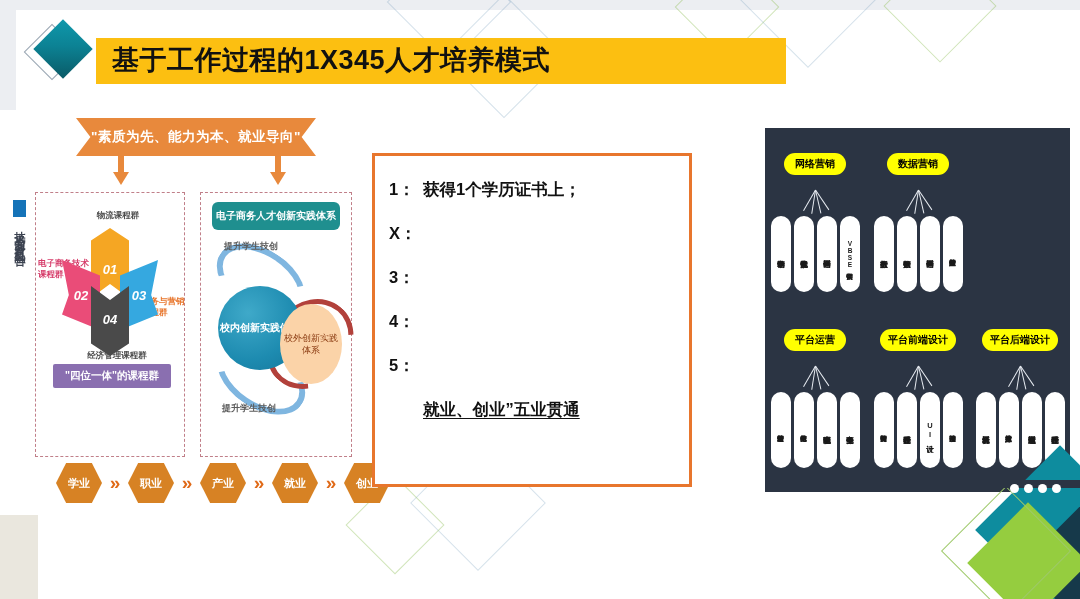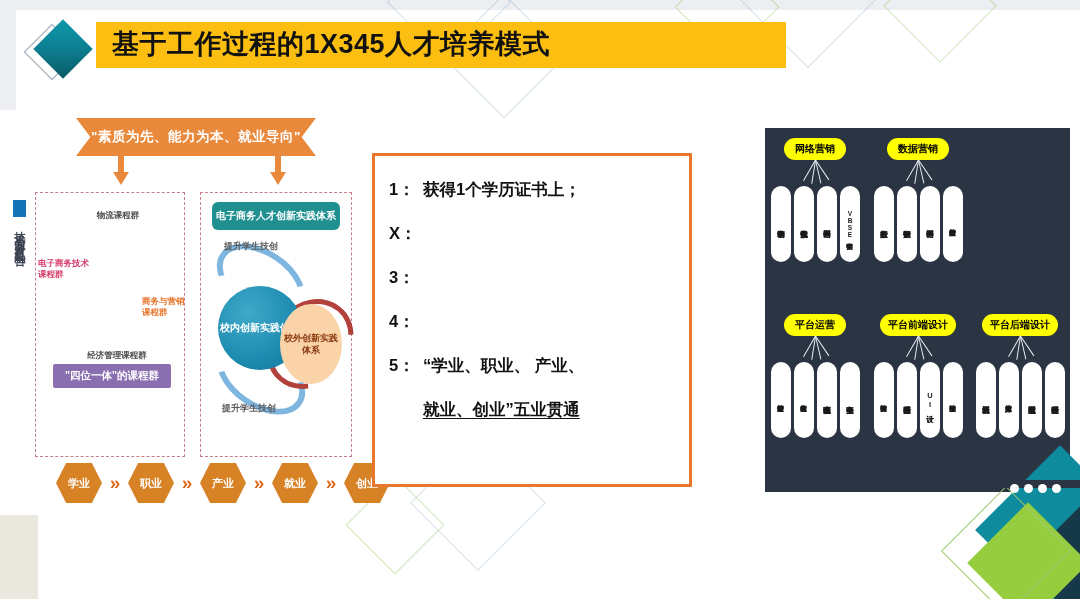--- a/index.html
+++ b/index.html
@@ -18,21 +18,21 @@
   .edge-top { position:absolute; left:0; top:0; width:1080px; height:10px; background:#eceef2; }
   .darkbar { position:absolute; left:950px; top:480px; width:130px; height:8px; background:#2b3443; }
   .dots { position:absolute; left:1010px; top:479px; width:70px; height:10px; }
   .dots i { display:inline-block; width:9px; height:9px; border-radius:50%; background:#fff; margin-right:5px; }
 
   
   .wm { position:absolute; border:1px solid rgba(120,160,190,.30); transform:rotate(45deg); }
   .wm.g { border-color: rgba(150,195,100,.45); }
 
   
-  .hdr { position:absolute; left:30px; top:22px; display:flex; align-items:flex-start; }
+  .hdr { position:absolute; left:30px; top:22px; display:flex; align-items:flex-end; }
   .diamond-wrap { position:relative; width:62px; height:62px; }
   .diamond-outline {
     position:absolute; left:2px; top:10px; width:40px; height:40px;
     border:1.5px solid #9aa7b4; transform:rotate(45deg);
   }
   .diamond-solid {
     position:absolute; left:12px; top:6px; width:42px; height:42px;
     transform:rotate(45deg);
     background:linear-gradient(135deg,#0f98ab 0%,#0c8294 45%,#0a5a66 100%);
   }
@@ -100,21 +100,21 @@
   .blue-circle {
     position:absolute; left:210px; top:168px; width:84px; height:84px; border-radius:50%;
     background:radial-gradient(circle at 36% 32%, #3fa9c9 0%, #1d8bb0 60%, #15769a 100%);
     display:flex; align-items:center; justify-content:center; text-align:center;
     color:#fff; font-size:10px; font-weight:bold; line-height:14px;
   }
   .orange-ellipse {
     position:absolute; left:272px; top:186px; width:62px; height:80px; border-radius:50%;
     background:#fbd3a8; border:none;
     display:flex; align-items:center; justify-content:center; text-align:center;
-    color:#8a3a10; font-size:9px; font-weight:bold; line-height:12px;
+    color:#8a3a10; font-size:9px; font-weight:normal; line-height:12px;
   }
   .ring-red {
     position:absolute; left:262px; top:178px; width:80px; height:96px; border-radius:50%;
     border:5px solid #b2413b; border-right-color:transparent; transform:rotate(40deg);
   }
   .ring-blue-top {
     position:absolute; left:204px; top:132px; width:98px; height:62px; border-radius:50%;
     border:6px solid #7fb6e0; border-bottom-color:transparent; border-right-color:transparent;
     transform:rotate(34deg);
   }
@@ -143,21 +143,21 @@
   .cline { display:flex; font-size:16.5px; font-weight:bold; color:#111; margin-bottom:22px; line-height:22px; }
   .cline .k { width:34px; flex:0 0 34px; }
   .cline .v { flex:1; }
   .cline.indent { padding-left:34px; }
   .u { text-decoration:underline; text-underline-offset:3px; }
 
   
   .dark-panel { position:absolute; left:765px; top:128px; width:305px; height:364px; background:#2b3443; }
   .grp { position:absolute; width:96px; }
   .ybtn {
-    width:62px; height:22px; background:#ffff00; border-radius:11px; margin:0 auto;
+    width:62px; height:22px; background:#ffff00; border-radius:11px; margin:15px auto;
     display:flex; align-items:center; justify-content:center;
     font-size:10px; font-weight:bold; color:#000; white-space:nowrap;
   }
   .ybtn.wide { width:76px; }
   .fan { position:relative; width:96px; height:26px; }
   .fan i {
     position:absolute; left:48px; top:0; width:1px; height:24px; background:#e8ecf2;
     transform-origin: top center;
   }
   .pills { display:flex; justify-content:center; gap:3px; }
@@ -220,20 +220,34 @@
     <div class="vtext" style="left:327px;top:84px;">人文素质与专业素质并重</div>
     <div class="vmark" style="left:328px;top:296px;"></div>
 
     <div class="panel p1"></div>
 
     <div class="xlabel" style="left:75px;top:92px;color:#4a4a4a;width:70px;text-align:center;">物流课程群</div>
     <div class="xlabel" style="left:30px;top:140px;color:#d63c6a;width:54px;">电子商务技术课程群</div>
     <div class="xlabel" style="left:134px;top:178px;color:#e8762d;width:46px;">商务与营销课程群</div>
     <div class="xlabel" style="left:66px;top:232px;color:#4a4a4a;width:86px;text-align:center;">经济管理课程群</div>
 
+    <div class="xbox">
+      <div class="xarm arm01">
+        <div class="lbl" style="top:34px;">01</div>
+      </div>
+      <div class="xarm arm02">
+        <div class="lbl" style="top:28px;">02</div>
+      </div>
+      <div class="xarm arm03">
+        <div class="lbl" style="top:28px;">03</div>
+      </div>
+      <div class="xarm arm04">
+        <div class="lbl" style="top:26px;">04</div>
+      </div>
+    </div>
 
     <div class="purple-bar">"四位一体"的课程群</div>
 
     <div class="panel p2"></div>
     <div class="teal-head">电子商务人才创新实践体系</div>
 
     <div class="ring-blue-top"></div>
     <div class="ring-blue-bot"></div>
     <div class="arc-text" style="left:216px;top:122px;">提升学生技创</div>
     <div class="arc-text" style="left:214px;top:284px;">提升学生技创</div>
@@ -264,21 +278,20 @@
       <div class="k">X：</div>
     </div>
     <div class="cline">
       <div class="k">3：</div>
     </div>
     <div class="cline">
       <div class="k">4：</div>
     </div>
     <div class="cline">
       <div class="k">5：</div>
-      <div class="v">“学业、职业、 产业、</div>
     </div>
     <div class="cline indent">
       <div class="v u">就业、创业”五业贯通</div>
     </div>
   </div>
 
   <div class="dark-panel">
 
     <div class="grp" id="g0" style="left:2px;  top:10px;">
         <div class="ybtn">网络营销</div>

